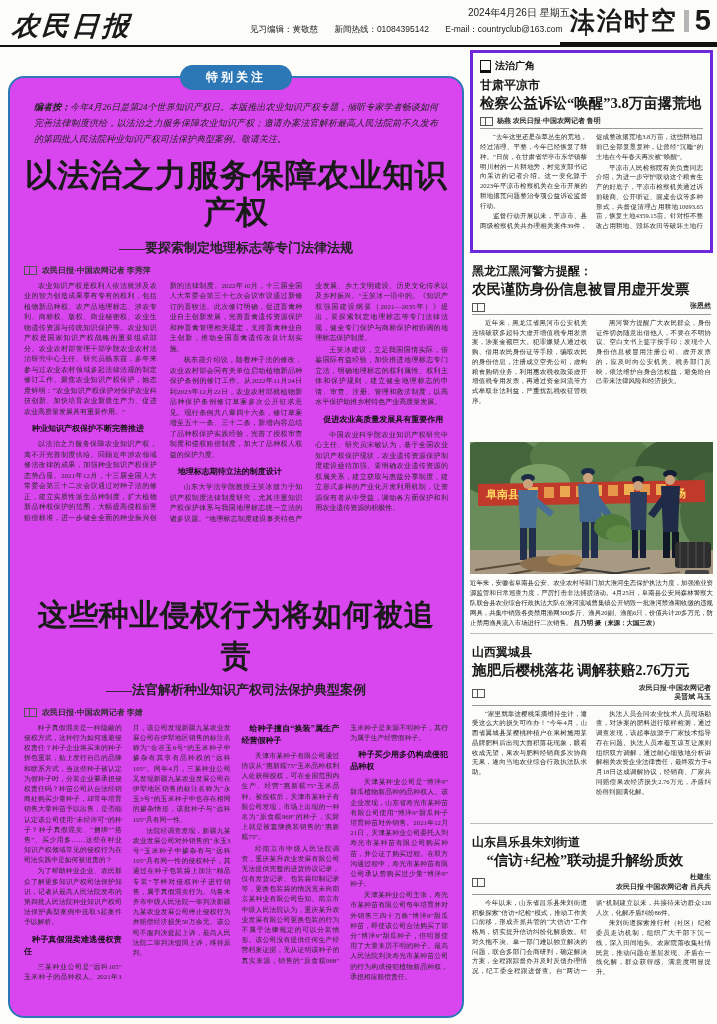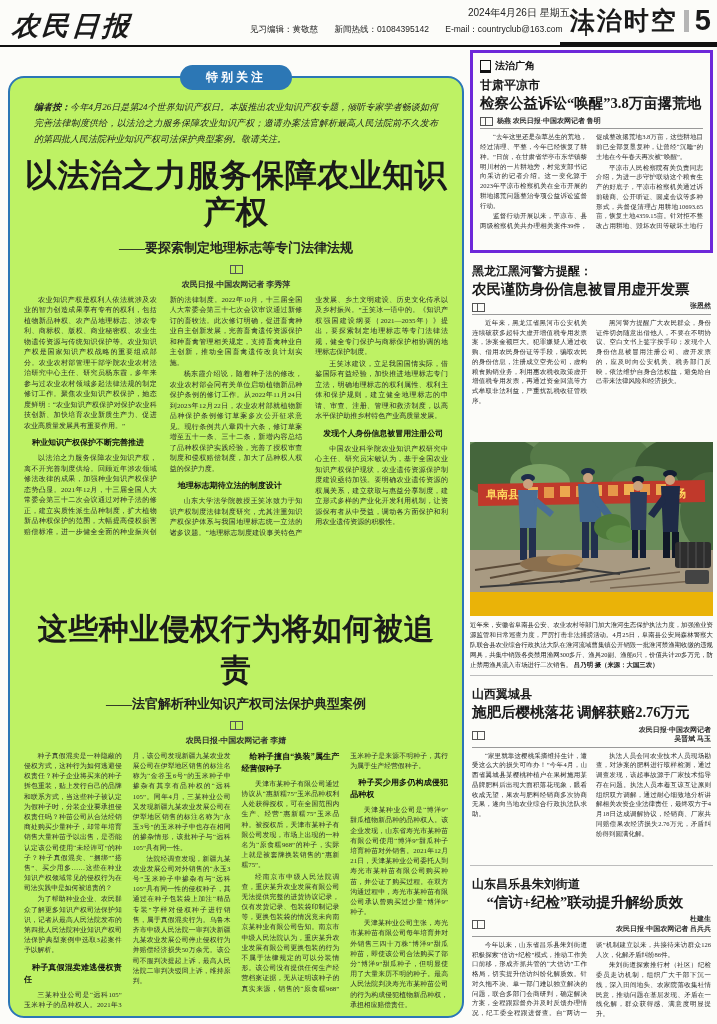--- a/index.html
+++ b/index.html
@@ -14,31 +14,31 @@
   .hdr-info .sep{display:inline-block;width:14px;}
   .hdr-tick{position:absolute;left:585px;top:20px;width:2px;height:16px;background:#333;}
   .sect{position:absolute;right:6px;top:4px;display:flex;align-items:center;gap:6px;}
   .sect-title{font-size:25px;font-weight:900;font-family:"Liberation Sans",sans-serif;letter-spacing:2px;}
   .sect-bar{width:5px;height:22px;background:#b5b5b5;}
   .sect-num{font-size:29px;font-weight:900;font-family:"Liberation Sans",sans-serif;}
   .hdr-rule{position:absolute;left:0;top:45px;width:717px;height:1.5px;background:#111;}
   .hdr-rule2{position:absolute;left:560px;top:42px;width:157px;height:3px;background:#111;}
   
   .feature{position:absolute;left:8px;top:76px;width:452px;height:938px;
-           border:2.5px solid #2c77b5;border-radius:16px;background:#bef264;}
+           border:2.5px solid #2c77b5;border-radius:16px;background:#d946ef;}
   .badge{position:absolute;left:50%;top:-13px;transform:translateX(-50%);
          background:#2c77b5;color:#fff;font-family:"Liberation Sans",sans-serif;
          font-weight:bold;font-size:12px;padding:4px 26px;border-radius:14px;letter-spacing:3px;}
   .feature-in{position:absolute;left:14px;top:14px;width:424px;height:908px;}
   .ednote{margin:8px 10px 10px;font-size:9px;line-height:1.75;color:#222;text-align:justify;
           font-style:italic;}
   .ednote b{font-style:italic;}
   .h1a{margin:10px 0 8px;text-align:center;font-size:32px;font-weight:900;letter-spacing:.5px;line-height:1.15;}
   .h1sub{text-align:center;font-size:13px;font-weight:600;margin:4px 0 8px;color:#222;}
-  .byline{display:flex;align-items:center;gap:5px;font-size:8px;color:#333;font-weight:bold;flex-direction:column;}
+  .byline{display:flex;align-items:center;gap:5px;font-size:8px;color:#333;font-weight:bold;}
   .rep-icon{display:inline-block;width:11px;height:7px;border:1px solid #555;position:relative;flex:0 0 auto;}
   .rep-icon:before{content:"";position:absolute;left:4px;top:-1px;bottom:-1px;width:1px;background:#555;}
   .body3{margin-top:5px;height:300px;overflow:hidden;column-count:3;column-gap:13px;
          font-size:7px;line-height:1.5;text-align:justify;color:#2a2a2a;}
   .body4{margin-top:5px;height:360px;overflow:hidden;column-count:4;column-gap:11px;
          font-size:6.8px;line-height:1.5;text-align:justify;color:#2a2a2a;}
   .para{margin:0 0 1px;text-indent:2em;}
   .subhead{margin:6px 0 4px;font-size:8px;font-weight:bold;color:#111;text-indent:1em;break-inside:avoid;}
   .h1b{margin:14px 0 2px;text-align:center;font-size:30px;font-weight:900;letter-spacing:.5px;}
   
@@ -50,21 +50,21 @@
   .shoulder{font-size:12px;font-weight:900;margin:4px 0 1px;}
   .headline-m{font-size:14.5px;font-weight:900;line-height:1.2;margin:1px 0 4px;}
   .byline-sm{display:flex;align-items:center;gap:4px;font-size:7px;font-weight:bold;color:#333;
              border-bottom:1px solid #999;padding-bottom:2px;margin-bottom:3px;}
   .byline-sm .right{margin-left:auto;text-align:right;line-height:1.35;}
   .body2{column-count:2;column-gap:9px;font-size:6.5px;line-height:1.5;text-align:justify;
          color:#2a2a2a;overflow:hidden;}
   .rail-sec{padding:6px 2px 0;}
   .rail-div{border-top:1px solid #bdbdbd;margin-top:6px;}
   .photo-wrap{margin:6px 0 0;}
-  .photo-frame{width:243px;height:174px;background:#eab308;overflow:hidden;}
+  .photo-frame{width:243px;height:132px;background:#eab308;overflow:hidden;}
   .caption{margin-top:4px;font-size:6.4px;line-height:1.55;text-align:justify;color:#222;}
   .caption .credit{font-weight:bold;white-space:nowrap;}
   .hl-indent{text-indent:1em;}
 </style>
 </head>
 <body>
 
 <div class="page">
 
   <div class="hdr">
@@ -97,21 +97,21 @@
         <span>农民日报·中国农网记者  李秀萍</span>
       </div>
       <div class="body3">
           <p class="para">农业知识产权是权利人依法就涉及农业的智力创造成果享有专有的权利，包括植物新品种权、农产品地理标志、涉农专利、商标权、版权、商业秘密权、农业生物遗传资源与传统知识保护等。农业知识产权是国家知识产权战略的重要组成部分。农业农村部管理干部学院农业农村法治研究中心主任、研究员杨东霞，多年来参与过农业农村领域多起法律法规的制定修订工作。聚焦农业知识产权保护，她态度鲜明：“农业知识产权保护对保护农业科技创新、加快培育农业新质生产力、促进农业高质量发展具有重要作用。”</p>
           <h4 class="subhead">种业知识产权保护不断完善推进</h4>
           <p class="para">以法治之力服务保障农业知识产权，离不开完善制度供给。回顾近年涉农领域修法改律的成果，加强种业知识产权保护态势凸显。2021年12月，十三届全国人大常委会第三十二次会议通过对种子法的修正，建立实质性派生品种制度，扩大植物新品种权保护的范围，大幅提高侵权损害赔偿标准，进一步健全全面的种业振兴创新的法律制度。2022年10月，十三届全国人大常委会第三十七次会议审议通过新修订的畜牧法。此次修订明确，促进畜禽种业自主创新发展，完善畜禽遗传资源保护和种畜禽管理相关规定，支持畜禽种业自主创新，推动全国畜禽遗传改良计划实施。</p>
           <p class="para">杨东霞介绍说，随着种子法的修改，农业农村部会同有关单位启动植物新品种保护条例的修订工作。从2022年11月24日到2023年12月22日，农业农村部就植物新品种保护条例修订草案多次公开征求意见。现行条例共八章四十六条，修订草案增至五十一条、三十二条，新增内容总结了品种权保护实践经验，完善了授权审查制度和侵权赔偿制度，加大了品种权人权益的保护力度。</p>
           <h4 class="subhead">地理标志期待立法的制度设计</h4>
           <p class="para">山东大学法学院教授王笑冰致力于知识产权制度法律制度研究，尤其注重知识产权保护体系与我国地理标志统一立法的诸多议题。“地理标志制度建设事关特色产业发展、乡土文明建设、历史文化传承以及乡村振兴。”王笑冰一语中的。《知识产权强国建设纲要（2021—2035年）》提出，要探索制定地理标志等专门法律法规，健全专门保护与商标保护相协调的地理标志保护制度。</p>
           <p class="para">王笑冰建议，立足我国国情实际，借鉴国际有益经验，加快推进地理标志专门立法，明确地理标志的权利属性、权利主体和保护规则，建立健全地理标志的申请、审查、注册、管理和救济制度，以高水平保护助推乡村特色产业高质量发展。</p>
-          <h4 class="subhead">发现个人身份信息被冒用注册公司</h4>
+          <h4 class="subhead">促进农业高质量发展具有重要作用</h4>
           <p class="para">中国农业科学院农业知识产权研究中心主任、研究员宋敏认为，基于全国农业知识产权保护现状，农业遗传资源保护制度建设亟待加强。要明确农业遗传资源的权属关系，建立获取与惠益分享制度，建立形式多样的产业化开发利用机制，让资源保有者从中受益，调动各方面保护和利用农业遗传资源的积极性。</p>
         </div>
 
       <h1 class="h1b">这些种业侵权行为将如何被追责</h1>
       <div class="h1sub">——法官解析种业知识产权司法保护典型案例</div>
       <div class="byline">
         <span class="rep-icon"></span>
         <span>农民日报·中国农网记者  李婧</span>
       </div>
       <div class="body4">

